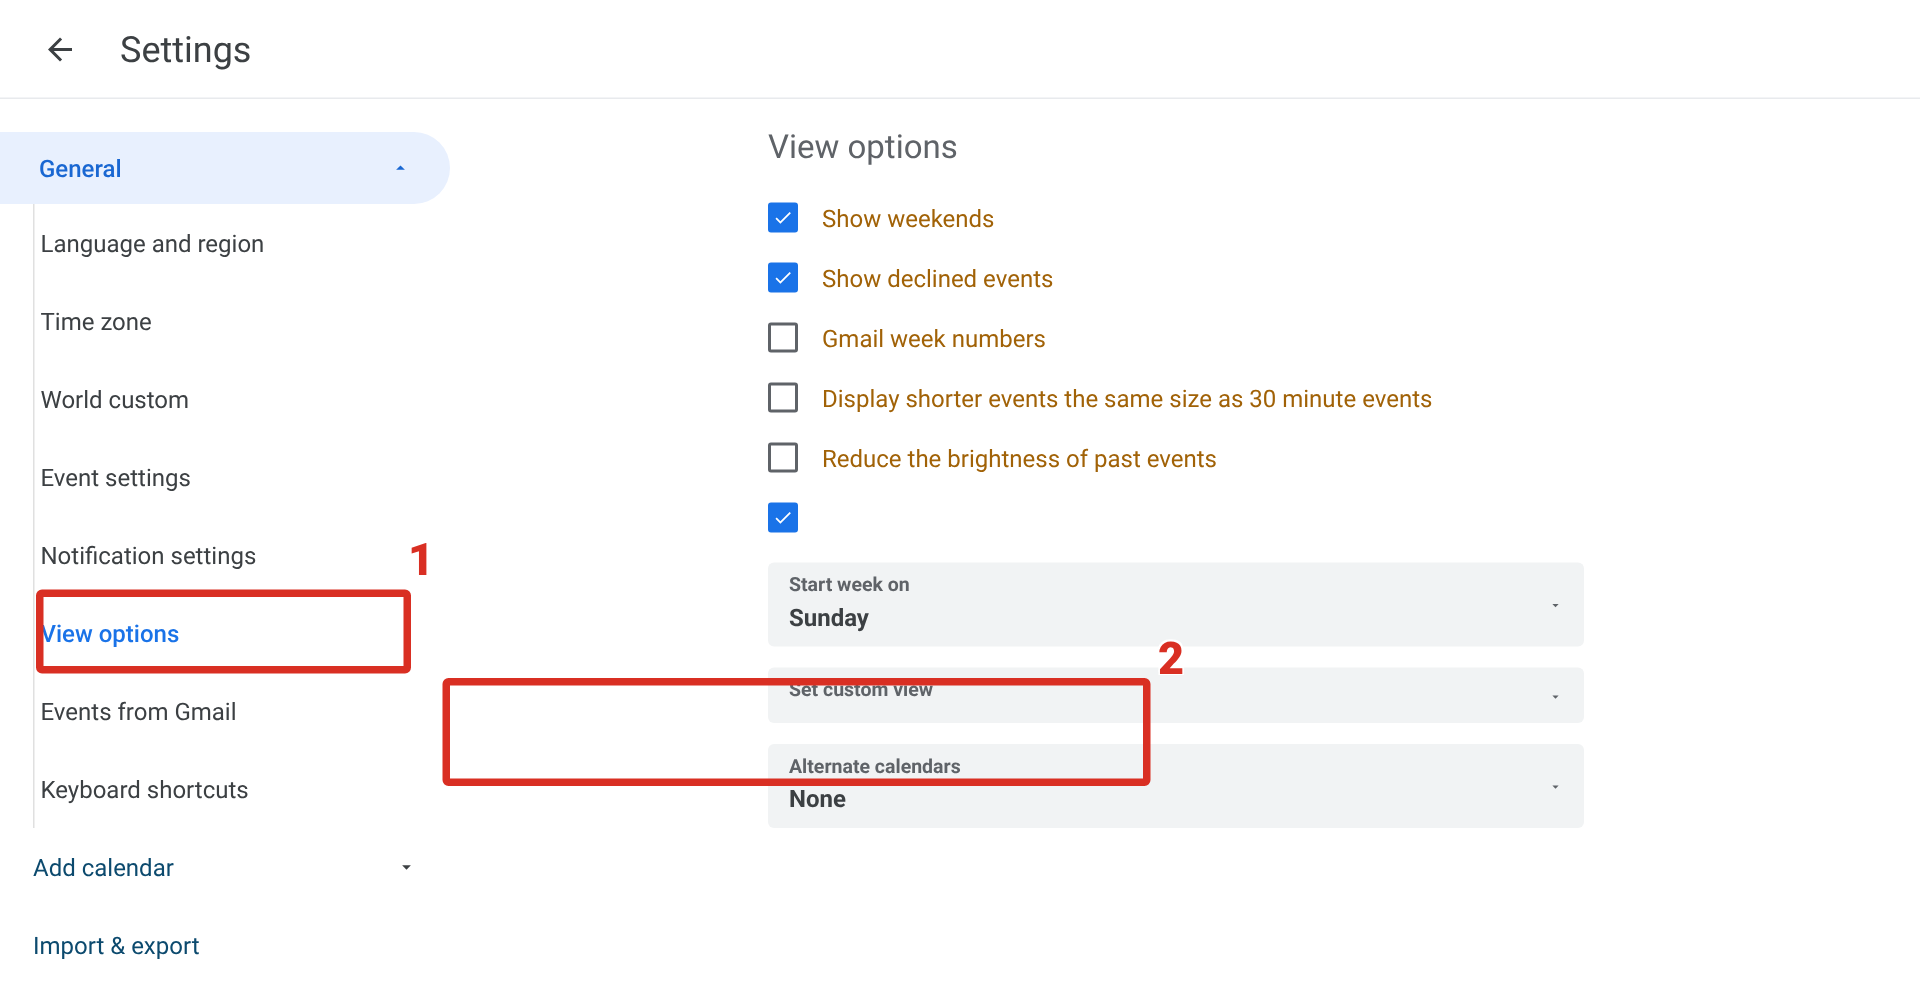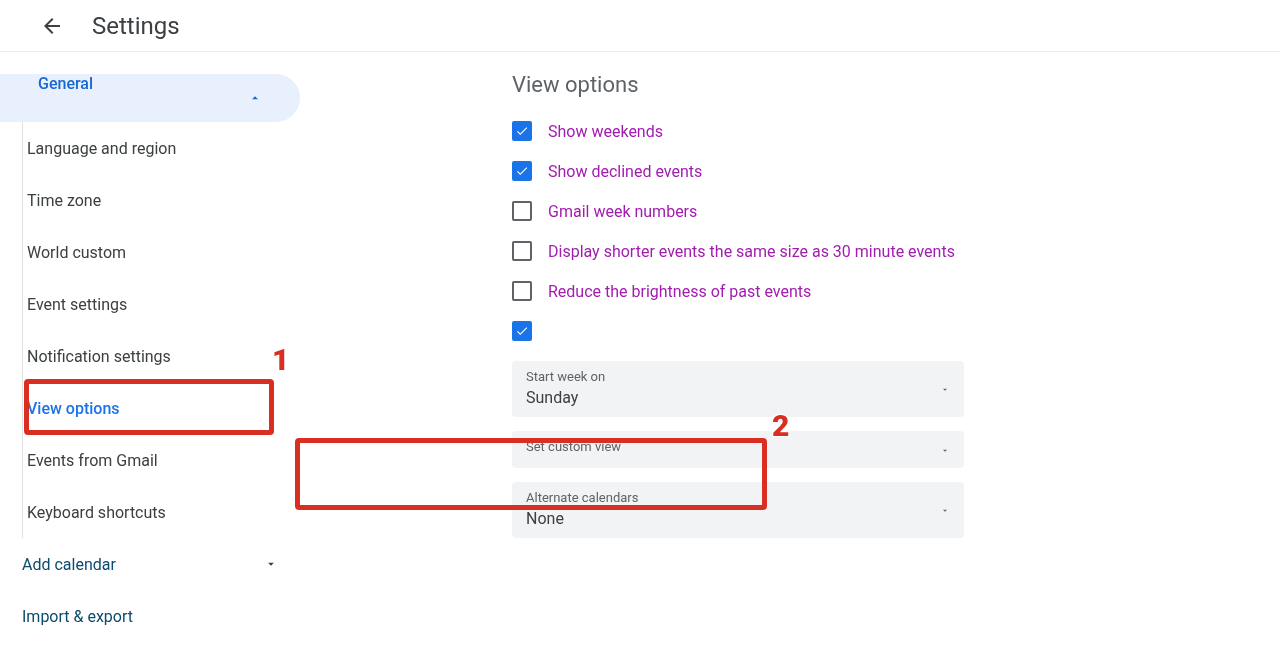--- a/index.html
+++ b/index.html
@@ -7,22 +7,22 @@
     font-family: 'Google Sans', Roboto, Arial, sans-serif;
     background: #fff;
     color: #3c4043;
     width: 1280px;
     height: 655px;
     overflow: hidden;
   }
   .header {
     display: flex;
     align-items: center;
-    height: 52px;
-    padding-left: 40px;
+    height: 66px;
+    padding-left: 28px;
     border-bottom: 1px solid #e8eaed;
   }
   .back-arrow {
     width: 24px; height: 24px;
     display: flex; align-items: center; justify-content: center;
     margin-right: 28px;
     cursor: pointer;
   }
   .header-title {
     font-size: 24px;
@@ -33,23 +33,24 @@
     display: flex;
     height: calc(655px - 66px);
   }
   .sidebar {
     width: 300px;
     padding-top: 22px;
     position: relative;
   }
   .sidebar-section {
     display: flex;
+    align-items: center;
     justify-content: space-between;
     height: 48px;
-    padding: 0 38px;
+    padding: 0 26px;
     border-radius: 0 24px 24px 0;
     cursor: pointer;
     font-size: 16px;
     font-weight: 500;
   }
   .sidebar-section.active {
     background: #e8f0fe;
     color: #1967d2;
   }
   .chevron { display: flex; align-items: center; }
@@ -92,48 +93,49 @@
     font-size: 22px;
     font-weight: 400;
     color: #5f6368;
     margin-bottom: 24px;
   }
   .checkbox-row {
     display: flex;
     align-items: center;
     margin-bottom: 20px;
     font-size: 16px;
-    color: #a21caf;
+    color: #a16207;
   }
   .checkbox {
     width: 20px; height: 20px;
     border: 2px solid #5f6368;
     border-radius: 2px;
     margin-right: 16px;
     display: flex;
     align-items: center;
     justify-content: center;
     cursor: pointer;
     flex-shrink: 0;
   }
   .checkbox.checked {
     background: #1a73e8;
     border-color: #1a73e8;
   }
   .checkbox.checked svg { display: block; }
   .checkbox svg { display: none; }
   .dropdowns { margin-top: 10px; }
   .dropdown {
-    width: 452px;
+    width: 544px;
     background: #f1f3f4;
     border-radius: 4px;
     padding: 8px 14px 10px 14px;
     margin-bottom: 14px;
     position: relative;
     cursor: pointer;
+    font-weight: bold;
   }
   .dropdown-label {
     font-size: 13px;
     color: #5f6368;
     margin-bottom: 4px;
   }
   .dropdown-value {
     font-size: 16px;
     color: #3c4043;
   }

